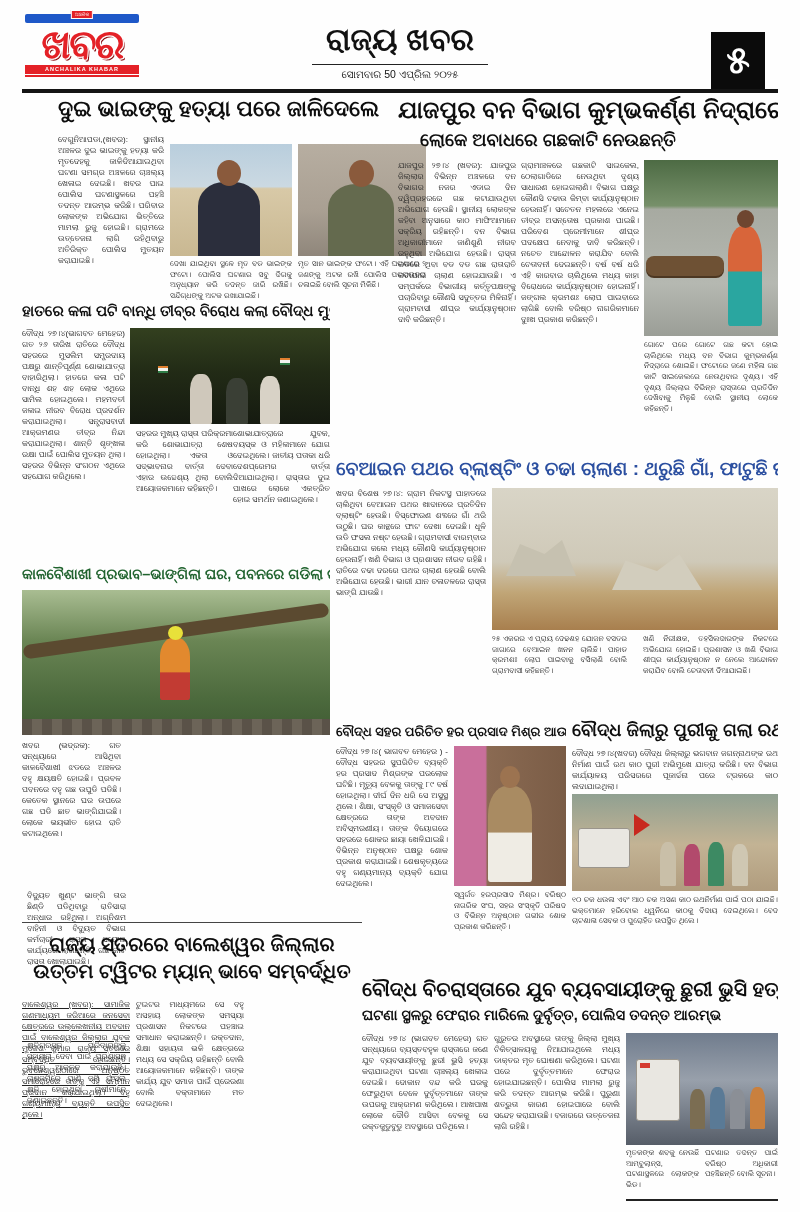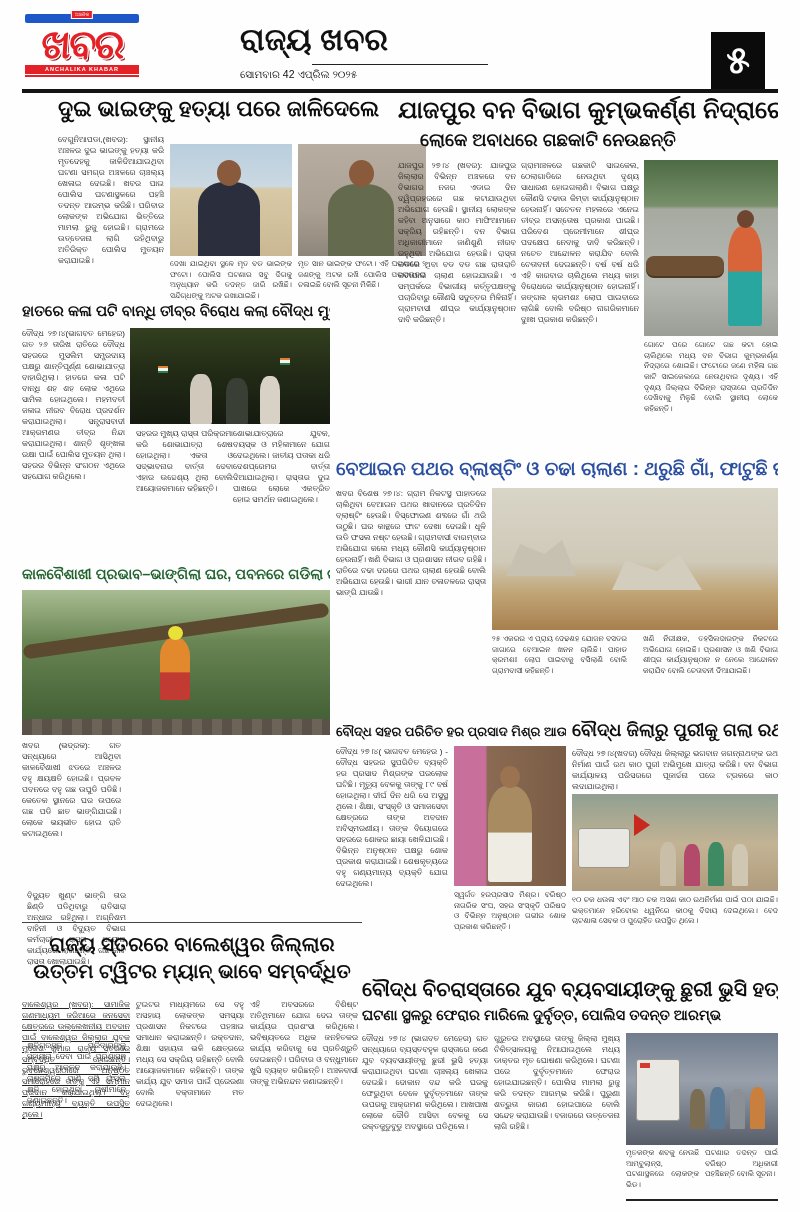--- a/index.html
+++ b/index.html
@@ -13,21 +13,21 @@
   .logo-top{ position:relative; height:9px; background:#1e58c8; border-radius:2px; }
   .logo-top-tab{ position:absolute; left:50%; top:-4px; transform:translateX(-50%); background:#e42127; color:#fff;
       font-size:5px; line-height:7px; padding:0 3px; border:1px solid #fff; white-space:nowrap;}
   .logo-title{ font-size:40px; line-height:42px; font-weight:bold; color:#e42127; text-align:center; letter-spacing:-2px;
       text-shadow:-1px -1px 0 #fff,1px -1px 0 #fff,-1px 1px 0 #fff,1px 1px 0 #fff,2px 2px 0 #8a0e12;
       transform:skewX(-4deg); overflow:hidden; white-space:nowrap;}
   .logo-bottom{ height:9px; background:#e42127; color:#fff; font-size:5.5px; font-weight:bold; text-align:center;
       line-height:9px; letter-spacing:1px; white-space:nowrap; overflow:hidden;}
   .logo-underline{ height:2px; background:#e42127; margin-top:1px;}
 
-  .mast-center{ left:50%; top:22px; transform:translateX(-50%); width:320px; text-align:left;}
+  .mast-center{ left:50%; top:22px; transform:translateX(-50%); width:320px; text-align:center;}
   .section-title{ font-size:31px; font-weight:bold; color:#111; white-space:nowrap; overflow:hidden;}
   .date-rule{ width:176px; border-top:1.5px solid #222; margin:6px auto 3px auto;}
   .date-line{ font-size:10.5px; color:#111; white-space:nowrap; overflow:hidden;}
 
   .page-num-box{ left:711px; top:32px; width:54px; height:57px; background:#0b0b0b; color:#fff;
       display:flex; align-items:center; justify-content:center; font-size:38px; font-weight:bold;}
   .mast-rule{ left:22px; top:89px; width:756px; height:4px; background:#141414;}
 
   
   .hl{ font-weight:bold; color:#0d0d0d; white-space:nowrap; overflow:hidden;}
@@ -64,21 +64,21 @@
       <span class="logo-top-tab">ଅଞ୍ଚଳିକ</span>
     </div>
     <div class="logo-title">ଖବର</div>
     <div class="logo-bottom">ANCHALIKA KHABAR</div>
     <div class="logo-underline"></div>
   </div>
 
   <div class="abs mast-center">
     <div class="section-title">ରାଜ୍ୟ ଖବର</div>
     <div class="date-rule"></div>
-    <div class="date-line">ସୋମବାର 42 ଏପ୍ରିଲ ୨୦୨୫</div>
+    <div class="date-line">ସୋମବାର 50 ଏପ୍ରିଲ ୨୦୨୫</div>
   </div>
 
   <div class="abs page-num-box">୫</div>
   <div class="abs mast-rule"></div>
 
   <div class="abs" style="left:22px; top:96px; width:368px;margin-left:36px;">
     <div class="hl" style="font-size:22px; height:30px;">ଦୁଇ ଭାଇଙ୍କୁ ହତ୍ୟା ପରେ ଜାଳିଦେଲେ</div>
     <div class="cols" style="margin-top:8px;">
       <div class="bodytxt" style="width:106px; height:198px;">ବେଗୁନିଆପଡା,(ଖବର): ସ୍ଥାନୀୟ ଅଞ୍ଚଳର ଦୁଇ ଭାଇଙ୍କୁ ହତ୍ୟା କରି ମୃତଦେହକୁ ଜାଳିଦିଆଯାଇଥିବା ଘଟଣା ସମଗ୍ର ଅଞ୍ଚଳରେ ଚାଞ୍ଚଲ୍ୟ ଖେଳାଇ ଦେଇଛି। ଖବର ପାଇ ପୋଲିସ ଘଟଣାସ୍ଥଳରେ ପହଞ୍ଚି ତଦନ୍ତ ଆରମ୍ଭ କରିଛି। ପରିବାର ଲୋକଙ୍କ ଅଭିଯୋଗ ଭିତ୍ତିରେ ମାମଲା ରୁଜୁ ହୋଇଛି। ଗ୍ରାମରେ ଉତ୍ତେଜନା ଲାଗି ରହିଥିବାରୁ ଅତିରିକ୍ତ ପୋଲିସ ମୁତୟନ କରାଯାଇଛି।</div>
       <div style="width:122px; margin-left:6px;">
@@ -193,21 +193,20 @@
       <div class="p-body" style="left:160px; top:50px; width:16px; height:42px; background:#cfc7b2;"></div>
     </div>
     <div class="cap" style="height:64px; margin-top:4px;">୧୦ ଚକ ଧଉଳା ଏବଂ ଆଠ ଚକ ଅସଣ କାଠ ରଥନିର୍ମାଣ ପାଇଁ ପଠା ଯାଇଛି। ଭକ୍ତମାନେ ହରିବୋଲ ଧ୍ୱନିରେ କାଠକୁ ବିଦାୟ ଦେଇଥିଲେ। ବେଦ ଚାଟଶାଳା ସେବକ ଓ ପୁରୋହିତ ଉପସ୍ଥିତ ଥିଲେ।</div>
   </div>
 
   <div class="abs" style="left:22px; top:922px; width:340px; border-top:1px solid #444; padding-top:8px;">
     <div class="hl-wrap" style="font-size:20px; line-height:1.35; height:58px; text-align:center;">ରାଜ୍ୟ ସ୍ତରରେ ବାଲେଶ୍ୱର ଜିଲ୍ଲାର ଉତ୍ତମ ଟ୍ୱିଟର ମ୍ୟାନ୍ ଭାବେ ସମ୍ବର୍ଦ୍ଧିତ ହେଲେ ମୁକେଶ</div>
     <div class="cols" style="margin-top:10px;">
       <div class="bodytxt" style="width:108px; height:196px;text-decoration:underline;">ବାଲେଶ୍ୱର (ଖବର): ସାମାଜିକ ଗଣମାଧ୍ୟମ ଜରିଆରେ ଜନସେବା କ୍ଷେତ୍ରରେ ଉଲ୍ଲେଖନୀୟ ଅବଦାନ ପାଇଁ ବାଲେଶ୍ୱର ଜିଲ୍ଲାର ଯୁବକ ମୁକେଶ କୁମାର ରାଜ୍ୟ ସ୍ତରରେ ସମ୍ବର୍ଦ୍ଧିତ ହୋଇଛନ୍ତି। ଭୁବନେଶ୍ୱରଠାରେ ଅନୁଷ୍ଠିତ ସମାରୋହରେ ତାଙ୍କୁ ଏହି ସମ୍ମାନ ପ୍ରଦାନ କରାଯାଇଥିଲା। ବହୁ ଗଣ୍ୟମାନ୍ୟ ବ୍ୟକ୍ତି ଉପସ୍ଥିତ ଥିଲେ।</div>
       <div class="bodytxt" style="width:108px; height:196px; margin-left:6px;">ଟୁଇଟର ମାଧ୍ୟମରେ ସେ ବହୁ ଅସହାୟ ଲୋକଙ୍କ ସମସ୍ୟା ପ୍ରଶାସନ ନିକଟରେ ପହଞ୍ଚାଇ ସମାଧାନ କରାଇଛନ୍ତି। ରକ୍ତଦାନ, ଶିକ୍ଷା ସହାୟତା ଭଳି କ୍ଷେତ୍ରରେ ମଧ୍ୟ ସେ ସକ୍ରିୟ ରହିଛନ୍ତି ବୋଲି ଆୟୋଜକମାନେ କହିଛନ୍ତି। ତାଙ୍କ କାର୍ଯ୍ୟ ଯୁବ ସମାଜ ପାଇଁ ପ୍ରେରଣା ବୋଲି ବକ୍ତାମାନେ ମତ ଦେଇଥିଲେ।</div>
-      <div class="bodytxt" style="width:108px; height:196px; margin-left:6px;">ଏହି ଅବସରରେ ବିଶିଷ୍ଟ ଅତିଥିମାନେ ଯୋଗ ଦେଇ ତାଙ୍କ କାର୍ଯ୍ୟର ପ୍ରଶଂସା କରିଥିଲେ। ଭବିଷ୍ୟତରେ ଅଧିକ ଜନହିତକର କାର୍ଯ୍ୟ କରିବାକୁ ସେ ପ୍ରତିଶ୍ରୁତି ଦେଇଛନ୍ତି। ପରିବାର ଓ ବନ୍ଧୁମାନେ ଖୁସି ବ୍ୟକ୍ତ କରିଛନ୍ତି। ଅଞ୍ଚଳବାସୀ ତାଙ୍କୁ ଅଭିନନ୍ଦନ ଜଣାଇଛନ୍ତି।</div>
     </div>
   </div>
 
   <div class="abs" style="left:362px; top:978px; width:416px;">
     <div class="hl" style="font-size:20px; height:28px;">ବୌଦ୍ଧ ବିଚରାସ୍ତାରେ ଯୁବ ବ୍ୟବସାୟୀଙ୍କୁ ଛୁରୀ ଭୁସି ହତ୍ୟା</div>
     <div class="hl" style="font-size:14.5px; height:22px; margin-top:1px;">ଘଟଣା ସ୍ଥଳରୁ ଫେରାର ମାରିଲେ ଦୁର୍ବୃତ୍ତ, ପୋଲିସ ତଦନ୍ତ ଆରମ୍ଭ</div>
     <div class="cols" style="margin-top:4px;">
       <div class="bodytxt" style="width:126px; height:168px;">ବୌଦ୍ଧ ୨୭।୪ (ଭାଗବତ ମେହେର) ଗତ ସନ୍ଧ୍ୟାରେ ବ୍ୟସ୍ତବହୁଳ ରାସ୍ତାରେ ଜଣେ ଯୁବ ବ୍ୟବସାୟୀଙ୍କୁ ଛୁରୀ ଭୁସି ହତ୍ୟା କରାଯାଇଥିବା ଘଟଣା ଚାଞ୍ଚଲ୍ୟ ଖେଳାଇ ଦେଇଛି। ଦୋକାନ ବନ୍ଦ କରି ଘରକୁ ଫେରୁଥିବା ବେଳେ ଦୁର୍ବୃତ୍ତମାନେ ତାଙ୍କ ଉପରକୁ ଆକ୍ରମଣ କରିଥିଲେ। ଆଖପାଖ ଲୋକେ ଦୌଡି ଆସିବା ବେଳକୁ ସେ ରକ୍ତଜୁଡୁବୁଡୁ ଅବସ୍ଥାରେ ପଡିଥିଲେ।</div>
       <div class="bodytxt" style="width:126px; height:168px; margin-left:6px;">ଗୁରୁତର ଅବସ୍ଥାରେ ତାଙ୍କୁ ଜିଲ୍ଲା ମୁଖ୍ୟ ଚିକିତ୍ସାଳୟକୁ ନିଆଯାଇଥିଲେ ମଧ୍ୟ ଡାକ୍ତର ମୃତ ଘୋଷଣା କରିଥିଲେ। ଘଟଣା ପରେ ଦୁର୍ବୃତ୍ତମାନେ ଫେରାର ହୋଇଯାଇଛନ୍ତି। ପୋଲିସ ମାମଲା ରୁଜୁ କରି ତଦନ୍ତ ଆରମ୍ଭ କରିଛି। ପୁରୁଣା ଶତ୍ରୁତା କାରଣ ହୋଇପାରେ ବୋଲି ସନ୍ଦେହ କରାଯାଉଛି। ବଜାରରେ ଉତ୍ତେଜନା ଲାଗି ରହିଛି।</div>
       <div style="width:152px; margin-left:6px; border-bottom:2px solid #222; padding-bottom:4px;">

